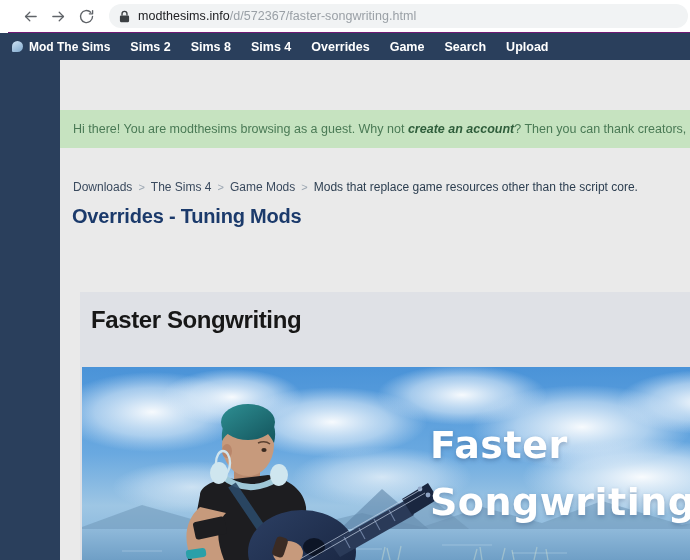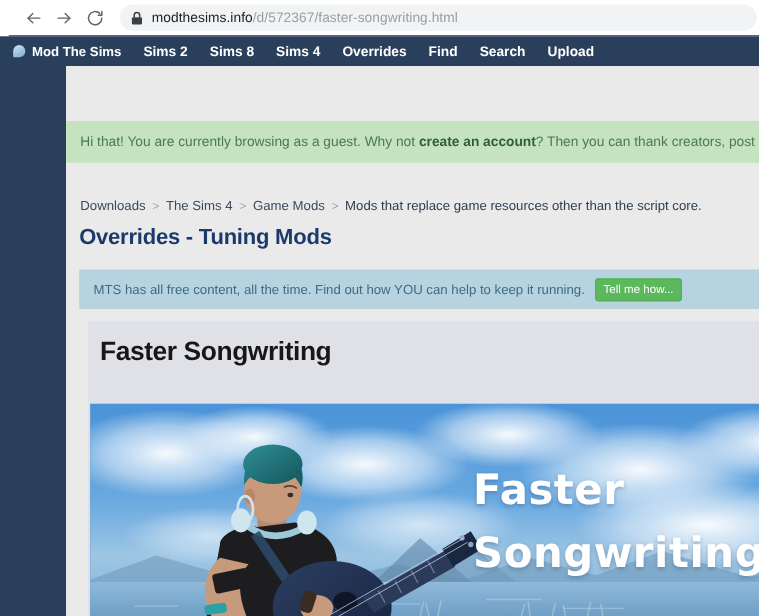--- a/index.html
+++ b/index.html
@@ -90,21 +90,21 @@
     width: 630px; height: 38px;
     background: #c6e3c0;
     display: flex; align-items: center;
     padding-left: 13px;
     overflow: hidden;
   }
   #guest-banner-text {
     font-size: 12.5px; color: #4a7a55;
     white-space: nowrap;
   }
-  #guest-banner-text b { color: #2f5e3b; font-weight: bold; }
+  #guest-banner-text b { color: #2f5e3b; font-weight: bold; font-style: italic; }
 
   
   #breadcrumb {
     position: absolute; top: 120px; left: 0;
     width: 602px;
     padding-left: 13px;
     font-size: 12px; color: #46566b;
     white-space: nowrap;
   }
   #breadcrumb .crumb { color: #3a4a5e; }
@@ -232,42 +232,38 @@
 
 <div id="site-nav">
   <div class="brand">
     <span id="brand-bubble-icon"></span>
     <span>Mod The Sims</span>
   </div>
   <a class="nav-link" href="#" style="text-decoration:none">Sims 2</a>
   <a class="nav-link" href="#" style="text-decoration:none">Sims 8</a>
   <a class="nav-link" href="#" style="text-decoration:none">Sims 4</a>
   <a class="nav-link" href="#" style="text-decoration:none">Overrides</a>
-  <a class="nav-link" href="#" style="text-decoration:none">Find</a>
+  <a class="nav-link" href="#" style="text-decoration:none">Game</a>
   <a class="nav-link" href="#" style="text-decoration:none">Search</a>
   <a class="nav-link" href="#" style="text-decoration:none">Upload</a>
 </div>
 
 <div id="page-bg">
   <div id="content-col">
 
     <div id="guest-banner">
-      <div id="guest-banner-text"><span>Hi that! You are currently browsing as a guest. Why not </span><b>create an account</b><span>? Then you can thank creators, post fee</span></div>
+      <div id="guest-banner-text"><span>Hi there! You are modthesims browsing as a guest. Why not </span><b>create an account</b><span>? Then you can thank creators, post fee</span></div>
     </div>
 
     <div id="breadcrumb">
       <a class="crumb" href="#" style="text-decoration:none;color:#3a4a5e">Downloads</a><span class="sep">&gt;</span><a class="crumb" href="#" style="text-decoration:none;color:#3a4a5e">The Sims 4</a><span class="sep">&gt;</span><a class="crumb" href="#" style="text-decoration:none;color:#3a4a5e">Game Mods</a><span class="sep">&gt;</span><span class="crumb-last">Mods that replace game resources other than the script core.</span>
     </div>
 
     <h1 id="section-title">Overrides - Tuning Mods</h1>
 
-    <div id="donate-bar">
-      <span id="donate-text">MTS has all free content, all the time. Find out how YOU can help to keep it running.</span>
-      <button id="donate-button">Tell me how...</button>
-    </div>
 
     <div id="article-card">
       <div id="article-title">Faster Songwriting</div>
 
       <div id="banner-image">
         <svg width="668" height="193" viewBox="0 0 668 193" preserveAspectRatio="none">
           <defs>
             <linearGradient id="skyGrad" x1="0" y1="0" x2="0" y2="1">
               <stop offset="0%" stop-color="#4a93d8"></stop>
               <stop offset="45%" stop-color="#6aa9e0"></stop>

